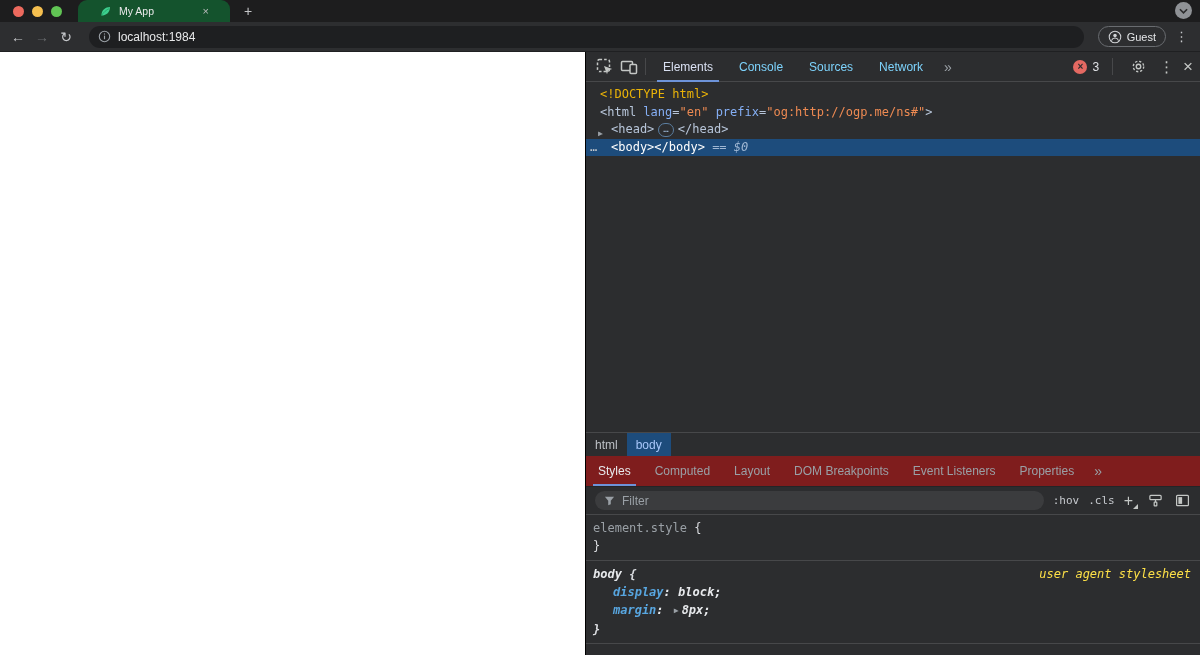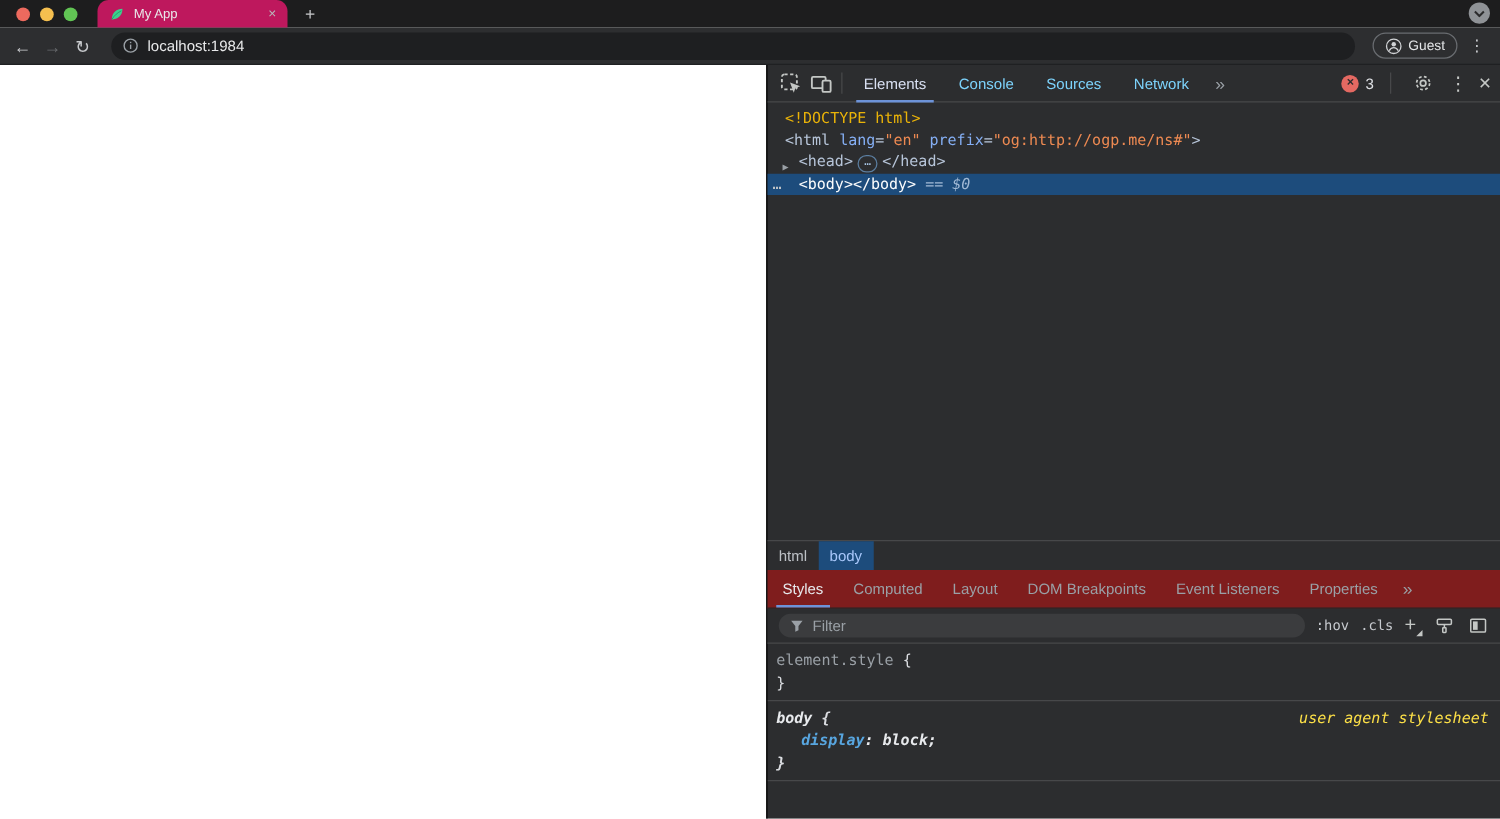--- a/index.html
+++ b/index.html
@@ -3,38 +3,38 @@
 <meta charset="utf-8">
 <style>
   * { box-sizing: border-box; margin: 0; padding: 0; }
   html,body { width:1200px; height:655px; overflow:hidden; }
   body { font-family:"Liberation Sans", sans-serif; background:#fff; position:relative; }
 
   
   .tabstrip { height:22px; background:#1d1d1e; display:flex; align-items:center; position:relative; }
   .lights { display:flex; gap:8px; margin:0 16px 0 13px; }
   .light { width:11px; height:11px; border-radius:50%; }
-  .tab { height:22px; width:152px; background:#be185d; border-radius:9px 9px 0 0; display:flex; align-items:center; padding:0 9px; gap:7px; }
+  .tab { height:22px; width:152px; background:#14532d; border-radius:9px 9px 0 0; display:flex; align-items:center; padding:0 21px; gap:7px; }
   .tab-title { color:#e9e9ea; font-size:10.5px; flex:1; }
   .tab-close { color:#b9babc; font-size:11px; cursor:default; }
   .newtab { color:#c5c6c8; font-size:14px; margin-left:14px; }
   .profile-chip { position:absolute; right:8px; top:2px; width:17px; height:17px; border-radius:50%; background:#8f9296; display:flex; align-items:center; justify-content:center; }
 
   .navbar { height:30px; background:#2d2e30; border-bottom:1px solid #1f2022; display:flex; align-items:center; padding:0 9px; gap:6px; }
   .nav-btn { width:18px; text-align:center; font-size:14px; color:#c7c9cc; }
   .nav-btn.disabled { color:#67696c; }
   .urlbar { flex:1; height:22px; border-radius:11px; background:#1e1f21; display:flex; align-items:center; padding:0 9px; gap:7px; margin:0 8px; }
   .url-text { color:#e8e9ea; font-size:12px; }
   .guest { height:21px; border:1px solid #696c70; border-radius:11px; display:flex; align-items:center; gap:5px; padding:0 9px; color:#e4e6e8; font-size:11px; }
   .kebab { color:#c7c9cc; font-size:13px; padding:0 3px; }
 
   
   .main { position:absolute; top:52px; left:0; right:0; bottom:0; display:flex; }
   .page { width:585px; background:#ffffff; }
-  .devtools { flex:1; background:#2c2d2f; border-left:1px solid #000; display:flex; flex-direction:column; color:#e8eaed; font-size:12px;margin-left:28px; }
+  .devtools { flex:1; background:#2c2d2f; border-left:1px solid #000; display:flex; flex-direction:column; color:#e8eaed; font-size:12px; }
 
   
   .dt-toolbar { height:30px; flex:0 0 30px; display:flex; align-items:center; border-bottom:1px solid #47484a; padding:0 7px; }
   .icon-btn { display:flex; align-items:center; justify-content:center; width:24px; height:24px; }
   .vsep { width:1px; height:17px; background:#47484a; margin:0 4px; }
   .dt-tab { padding:0 13px; height:30px; display:flex; align-items:center; color:#7dd3fc; position:relative; }
   .dt-tab.active { color:#d9e0f2; }
   .dt-tab.active::after { content:""; position:absolute; left:7px; right:7px; bottom:0; height:2px; background:#6d93d9; }
   .more-chev { color:#9aa0a6; font-size:14px; padding:0 8px; letter-spacing:-1px; }
   .dt-right { margin-left:auto; display:flex; align-items:center; gap:9px; }
@@ -242,18 +242,19 @@
       <div class="style-section">
         <div><span class="sel-gray">element.style</span><span class="brace" style="white-space:pre"> {</span></div>
         <div><span class="brace">}</span></div>
       </div>
       <div class="style-section ua">
         <div class="rule-head">
           <span><span>body</span><span class="brace" style="white-space:pre"> {</span></span>
           <span class="origin">user agent stylesheet</span>
         </div>
         <div class="prop"><span class="prop-name">display</span><span class="prop-val">: </span><span class="prop-val">block;</span></div>
+        <div class="prop"><span class="prop-name">margin</span><span class="prop-val">: </span><span class="mini-arrow">▶</span><span class="prop-val">8px;</span></div>
         <div><span class="brace">}</span></div>
       </div>
     </div>
 
   </div>
 </div>
 
 </body></html>

